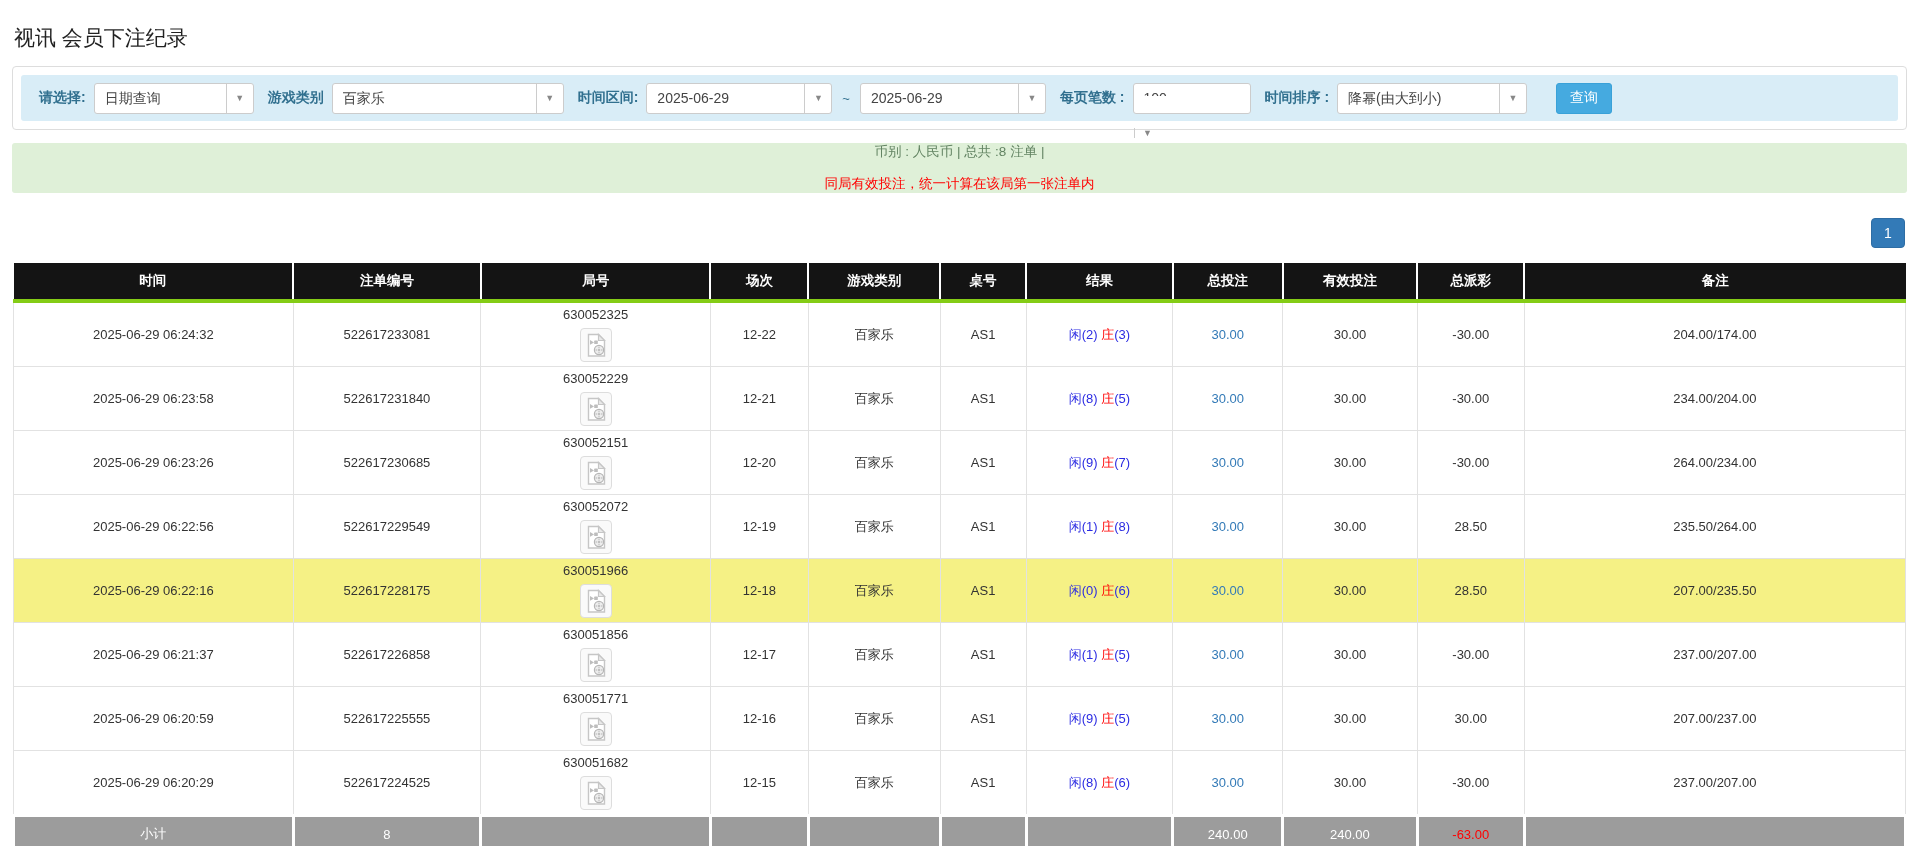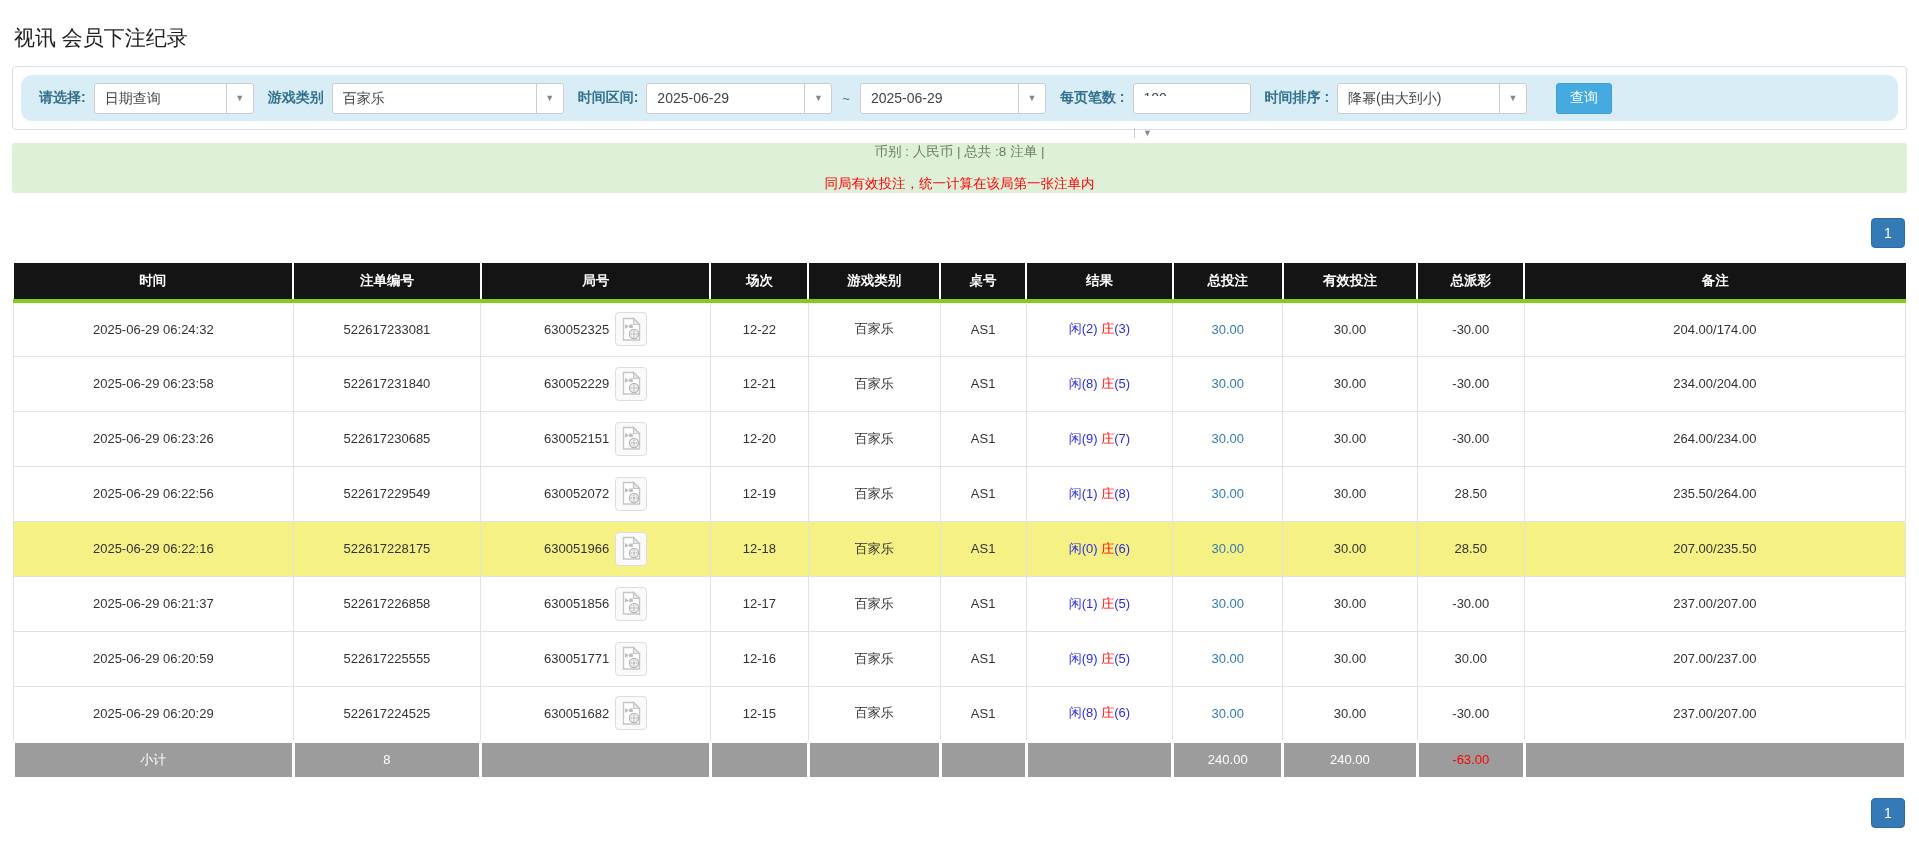--- a/index.html
+++ b/index.html
@@ -5,21 +5,21 @@
   * { box-sizing: border-box; }
   html,body { margin:0; padding:0; background:#fff; color:#333;
     font-family:"Liberation Sans","DejaVu Sans",sans-serif; }
   .container { padding: 0 12px; width: 1919px; }
 
   
   .page-title { font-size:21px; color:#222; font-weight:400; margin:24px 0 14px 2px; }
 
   
   .filter-panel { border:1px solid #ddd; border-radius:4px; padding:8px; margin-bottom:13px; background:#fff; }
-  .filter-bar { background:#d9edf7; border-radius:11px; height:46px; display:flex; align-items:center; padding:5px 12px; gap:8px; }
+  .filter-bar { background:#d9edf7; border-radius:3px; height:46px; display:flex; align-items:center; padding:5px 12px; gap:8px; }
   .f-label { color:#31708f; font-weight:bold; font-size:14px; white-space:nowrap; margin-left:6px; }
   .tilde { color:#31708f; font-size:13px; padding:0 2px; }
   .select { background:#fff; border:1px solid #ccc; border-radius:3px; height:31px; display:flex; align-items:stretch; cursor:pointer;gap:32px; }
   .select .val { padding:6px 10px; font-size:14px; color:#444; white-space:nowrap; overflow:hidden; flex:1; }
   .select .arrow { width:27px; border-left:1px solid #ccc; display:flex; align-items:center; justify-content:center; color:#888; font-size:9px; }
   .w-select1 { width:160px; } .w-select2 { width:232px; } .w-date { width:186px; }
   .w-pp { width:118px;flex-direction:column; } .w-sort { width:190px; }
   .search-btn { background:#45aae0; border:1px solid #39a1d8; color:#fff; font-size:14px; border-radius:3px;
     height:31px; padding:0 13px; margin-left:21px; cursor:pointer; }
 
@@ -40,21 +40,21 @@
   table.records thead th { background:#141414; color:#fff; font-size:13.5px; font-weight:bold;
     padding:9px 4px; border-left:2px solid #fff; border-bottom:4px solid #84cc16; }
   table.records thead th:first-child { border-left:none; }
   table.records tbody td { border:1px solid #e2e2e2; text-align:center; font-size:13px; color:#333;
     height:55px; padding:4px 6px; background:#fff; overflow:hidden; white-space:nowrap; }
   table.records tbody tr.hl td { background:#f5f185; }
   td .res-blue { color:#2b2be2; }
   td .res-red { color:#ff0000; }
   a.bet-link { color:#337ab7; text-decoration:none; cursor:pointer; }
   td.neg { color:#ff0000; }
-  .round-wrap { display:inline-flex; align-items:center; gap:6px; }
+  .round-wrap { display:inline-flex; align-items:center; gap:6px;flex-direction:column; }
   .video-btn { background:#fafafa; border:1px solid #ddd; border-radius:4px; width:32px; height:34px;
     display:inline-flex; align-items:center; justify-content:center; cursor:pointer; padding:0; }
 
   
   table.records tfoot td { background:#9c9c9c; color:#fff; font-size:13px; text-align:center;
     border:3px solid #fff; height:37px; padding:4px; }
   table.records tfoot td.neg { color:#ff0000; }
 </style>
 </head>
 <body>

